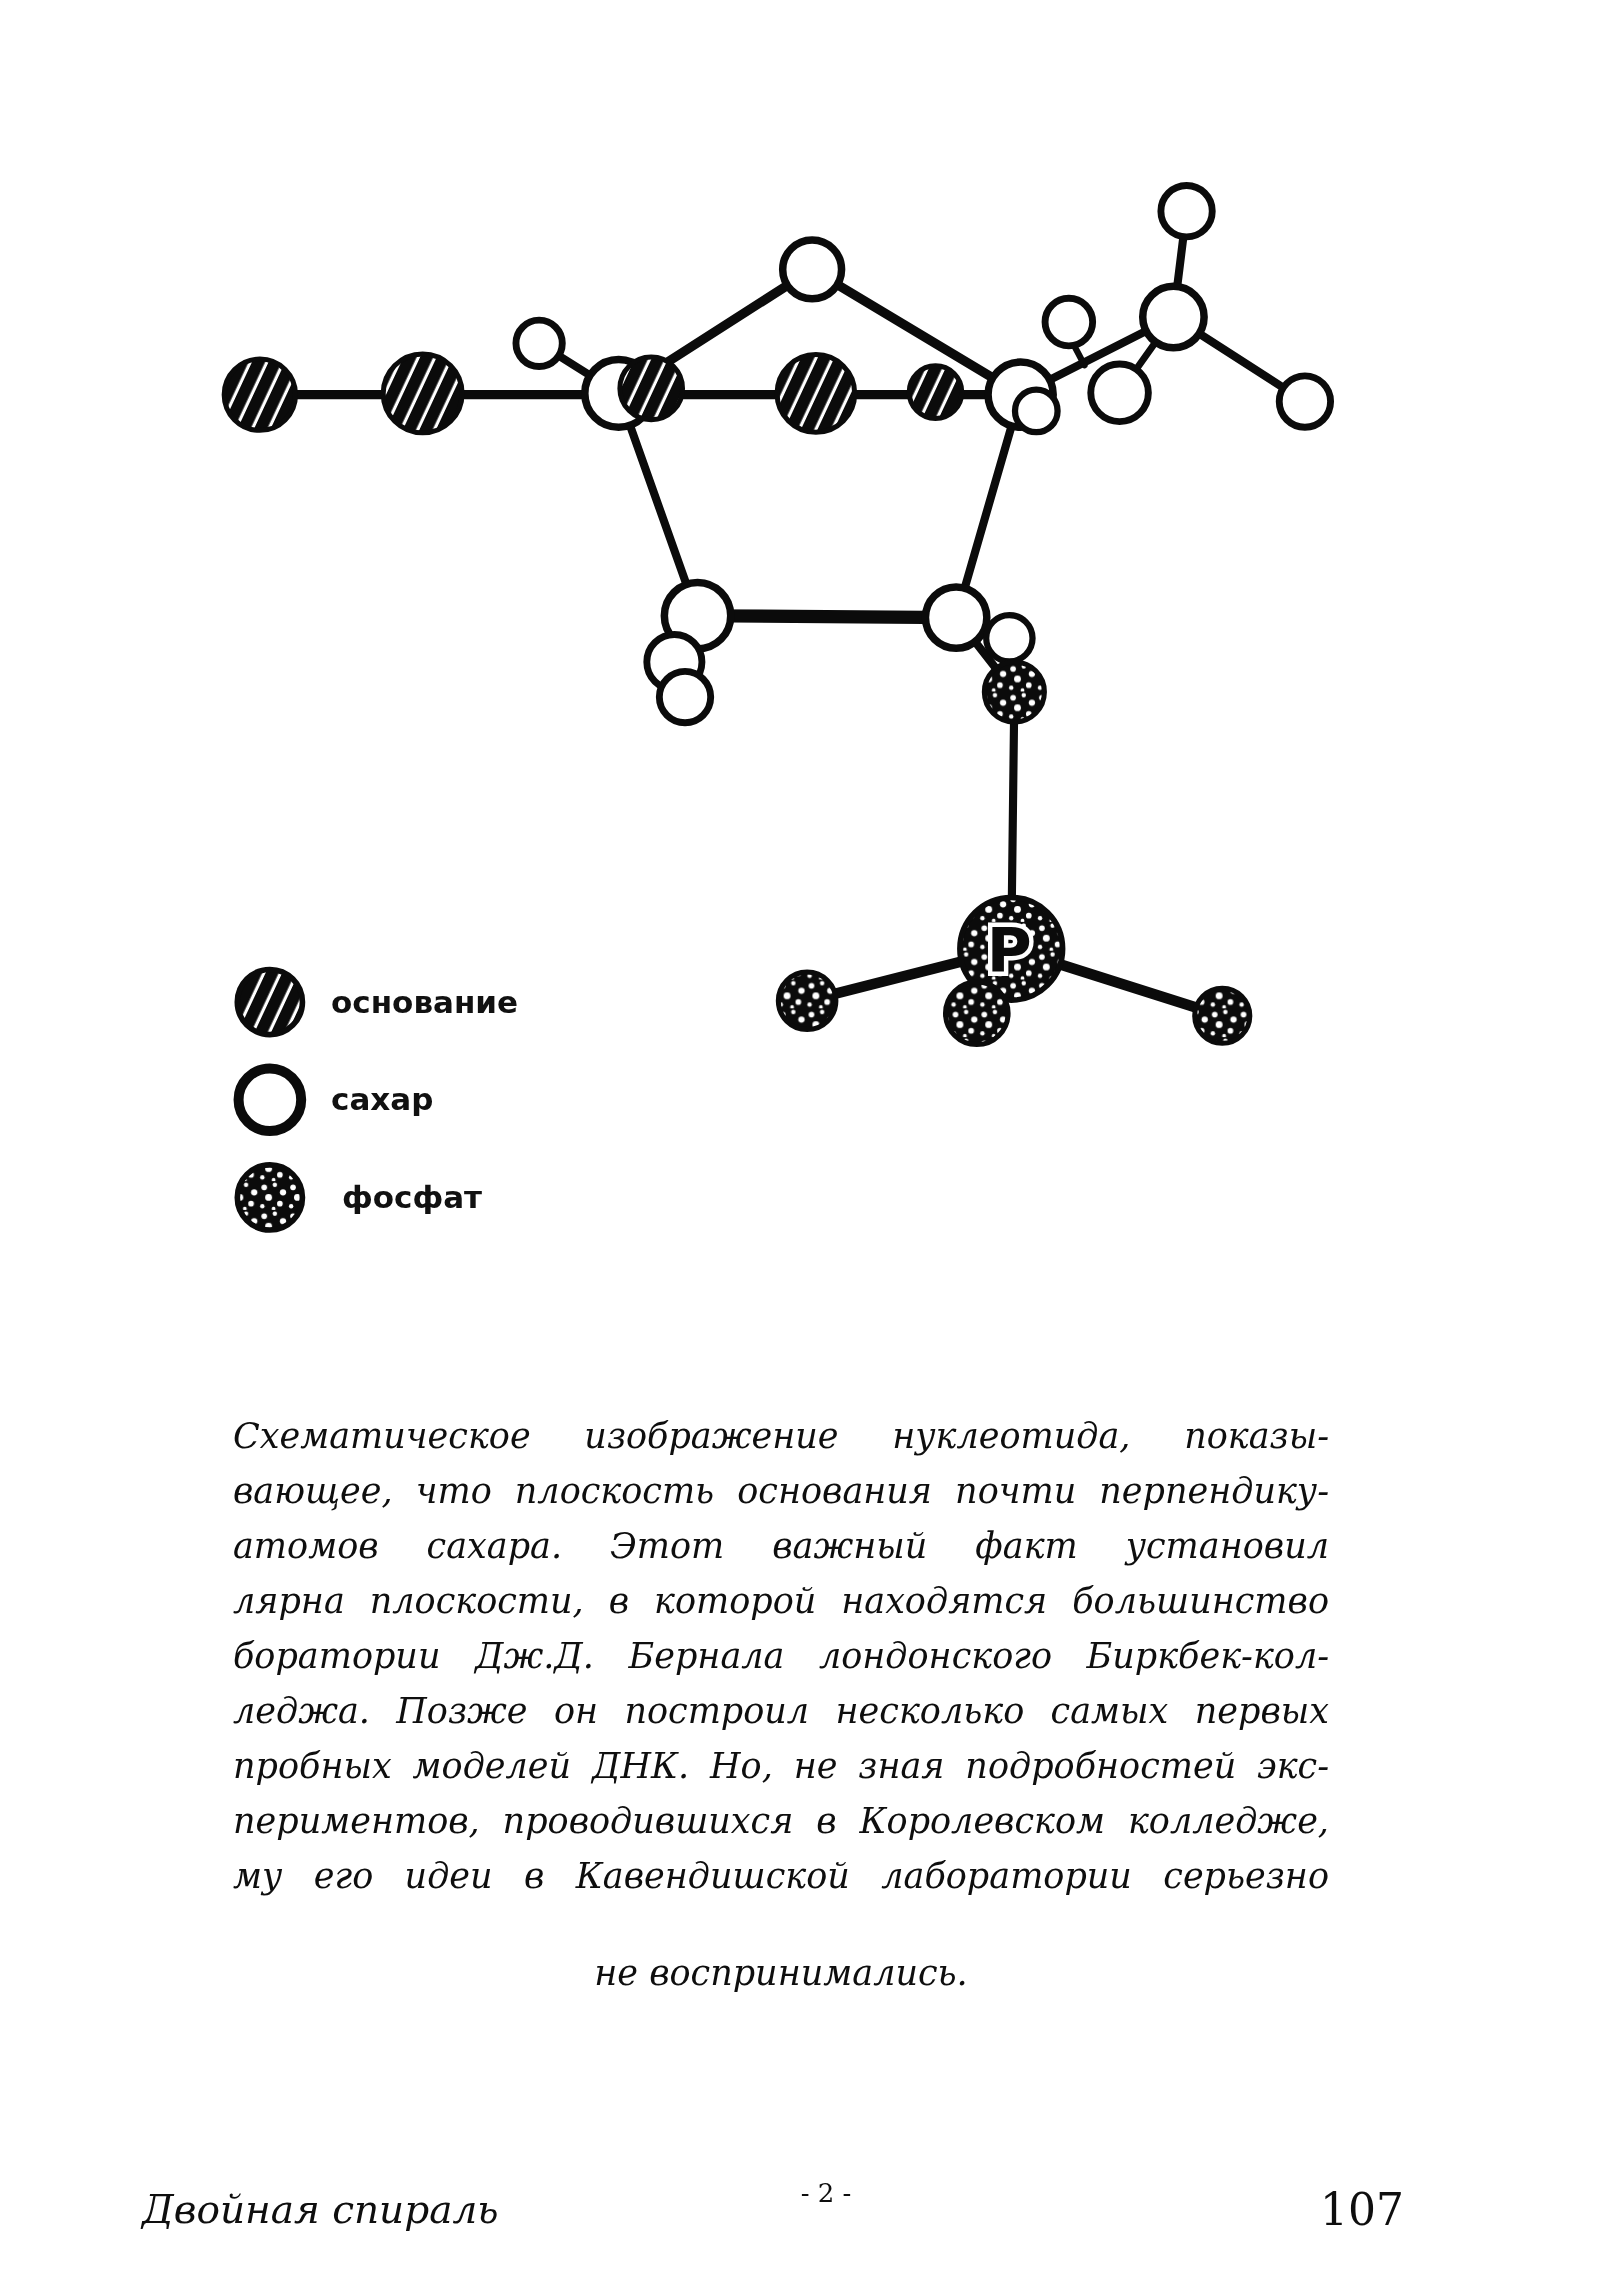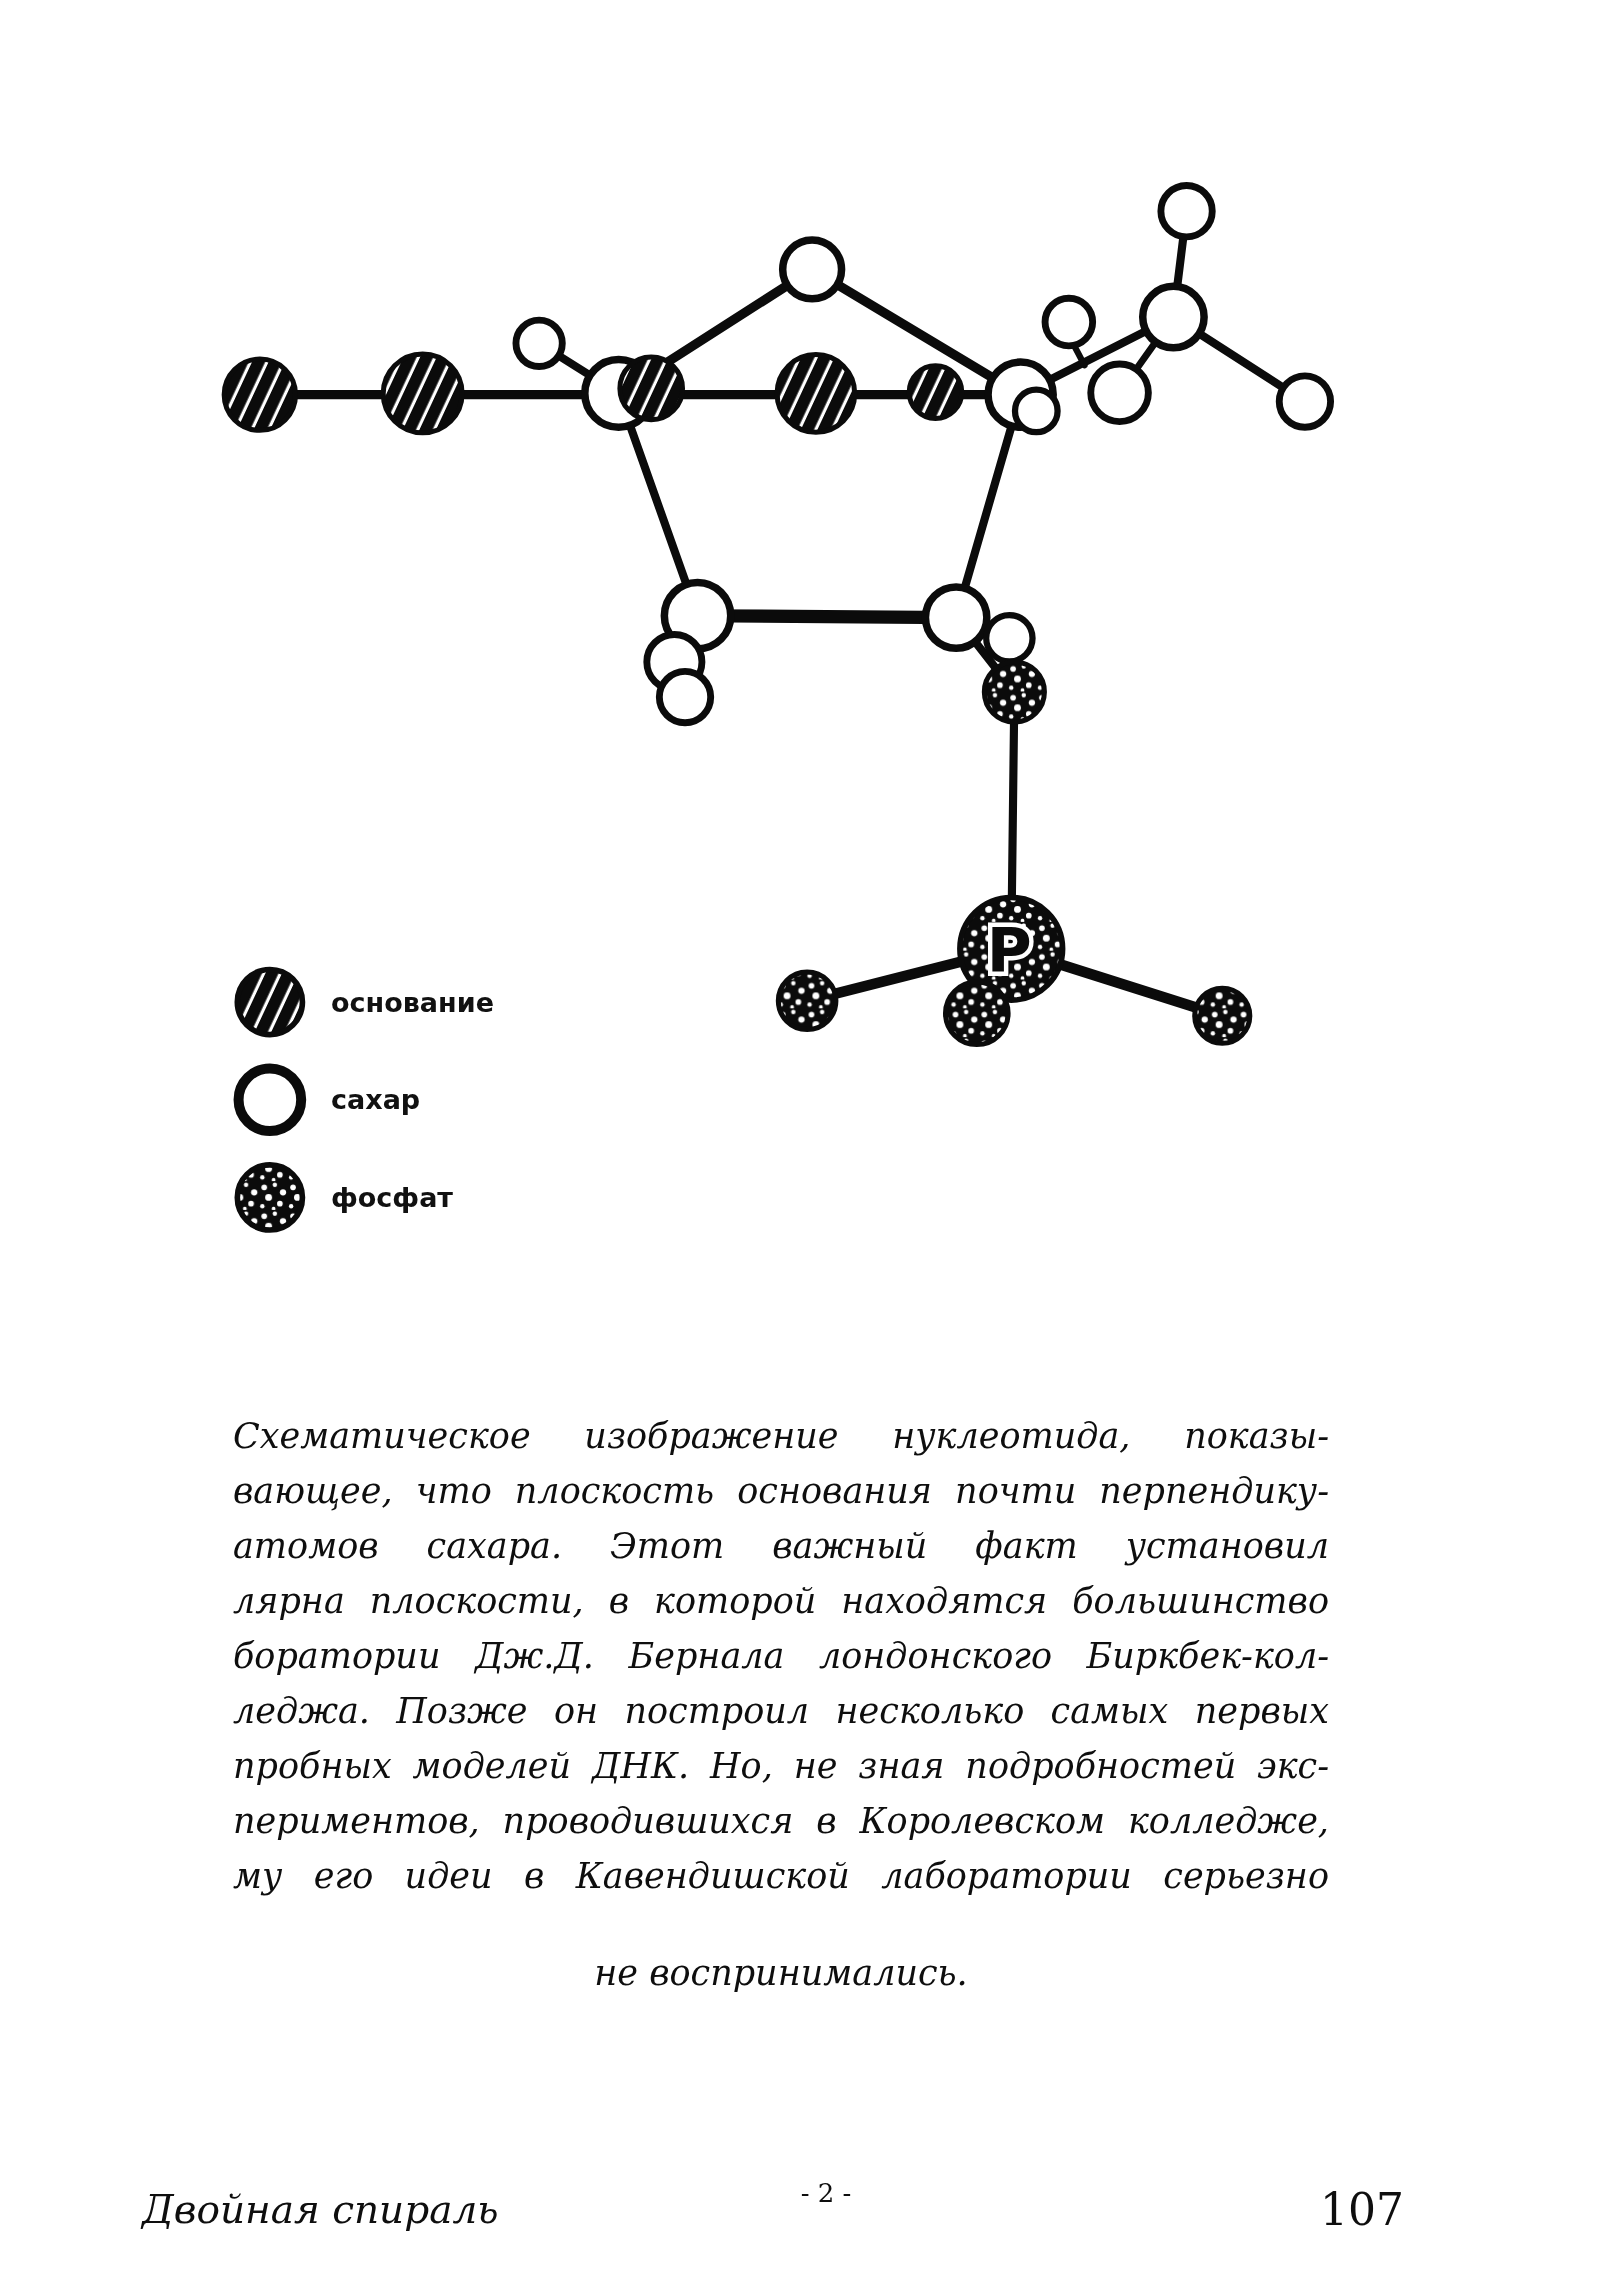--- a/index.html
+++ b/index.html
@@ -13,28 +13,28 @@
     color: #0c0c0c;
   }
   .diagram-svg { position: absolute; left: 0; top: 0; }
 
   .legend-label {
     position: absolute;
     left: 331px;
     height: 35px;
     font-family: "DejaVu Sans", "Liberation Sans", sans-serif;
     font-weight: 700;
-    font-size: 27px;
+    font-size: 31px;
     line-height: 35px;
     color: #111111;
     white-space: nowrap;
   }
   .legend-label.l1 { top: 985px; }
   .legend-label.l2 { top: 1082px; }
-  .legend-label.l3 { top: 1180px; }
+  .legend-label.l3 { top: 1180px; margin-left: 11px; }
 
   .caption {
     position: absolute;
     left: 233px;
     top: 1409px;
     width: 1096px;
     font-family: "DejaVu Serif", serif;
     font-style: italic;
     font-size: 35px;
     line-height: 55px;

